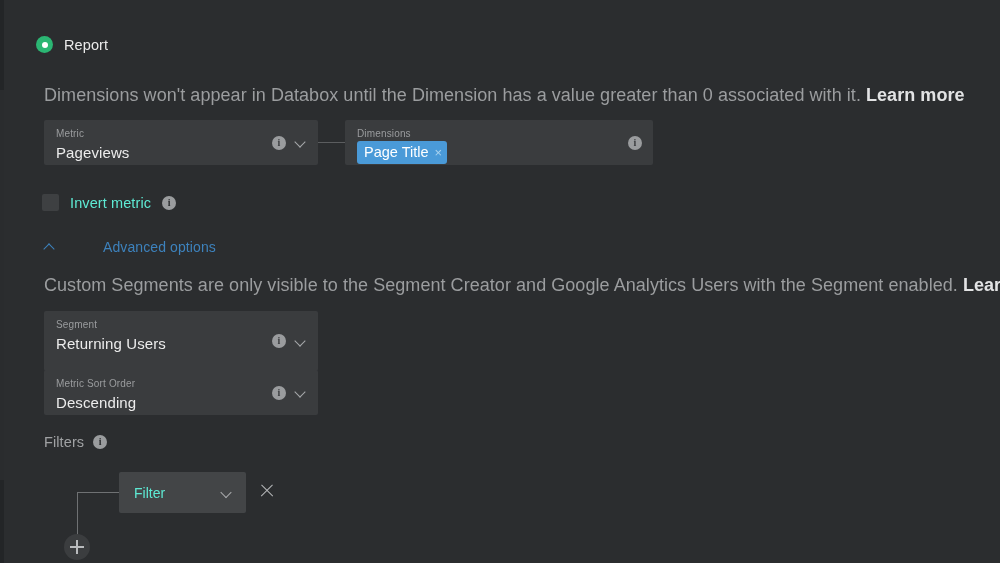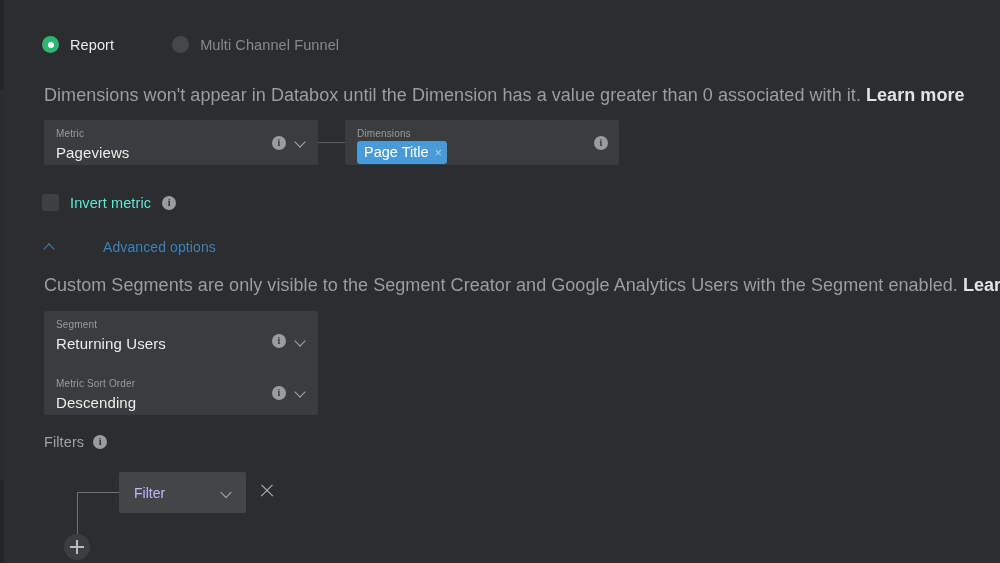--- a/index.html
+++ b/index.html
@@ -32,21 +32,21 @@
 
   .page {
     position: absolute;
     left: 0; top: 0;
     width: 1000px; height: 563px;
   }
 
   
   .radio-row {
     position: absolute;
-    left: 42px; top: 36px;
+    left: 36px; top: 36px;
     display: flex;
     align-items: center;
     gap: 58px;
   }
   .radio-item {
     display: flex;
     align-items: center;
     gap: 11px;
     cursor: pointer;
   }
@@ -152,21 +152,21 @@
     left: 0; top: 1px;
     width: 7px; height: 7px;
     border-right: 1.5px solid #a7a9ab;
     border-bottom: 1.5px solid #a7a9ab;
     transform: rotate(45deg);
   }
 
   
   .metric-box { left: 44px; top: 120px; width: 274px; height: 45px; }
   
-  .dim-box { left: 345px; top: 120px; width: 274px; height: 45px; }
+  .dim-box { left: 345px; top: 120px; width: 308px; height: 45px; }
 
   .connector-h {
     position: absolute;
     left: 318px; top: 142px;
     width: 27px; height: 1px;
     background: #5b5d5f;
   }
 
   .chip {
     display: inline-flex;
@@ -261,21 +261,21 @@
     left: 119px; top: 472px;
     width: 127px; height: 41px;
     background: #434547;
     border-radius: 2px;
   }
   .filter-select .ftext {
     position: absolute;
     left: 15px; top: 50%;
     transform: translateY(-50%);
     font-size: 14px;
-    color: #c4b5fd;
+    color: #5eead4;
   }
   .filter-select .fchev {
     position: absolute;
     right: 13px; top: 50%;
     transform: translateY(-50%);
   }
 
   .filter-close {
     position: absolute;
     left: 259px; top: 483px;
@@ -336,24 +336,20 @@
 <div class="edge-strip">
   <div class="edge-strip-thumb"></div>
 </div>
 
 <div class="page">
 
   <div class="radio-row">
     <div class="radio-item">
       <span class="radio-dot on"></span>
       <span class="radio-label">Report</span>
-    </div>
-    <div class="radio-item">
-      <span class="radio-dot"></span>
-      <span class="radio-label dim">Multi Channel Funnel</span>
     </div>
   </div>
 
   <div class="helper helper-1">
     <span>Dimensions won't appear in Databox until the Dimension has a value greater than 0 associated with it.</span>
     <span class="learn">Learn more</span>
   </div>
 
   <div class="field metric-box">
     <div class="flabel">Metric</div>

